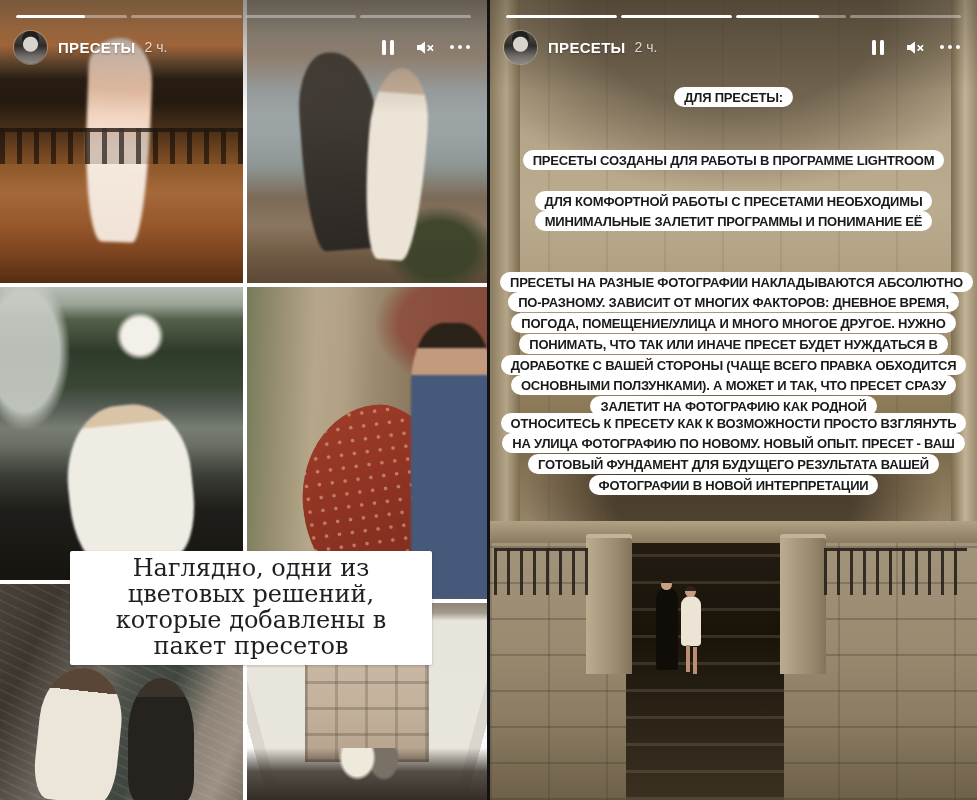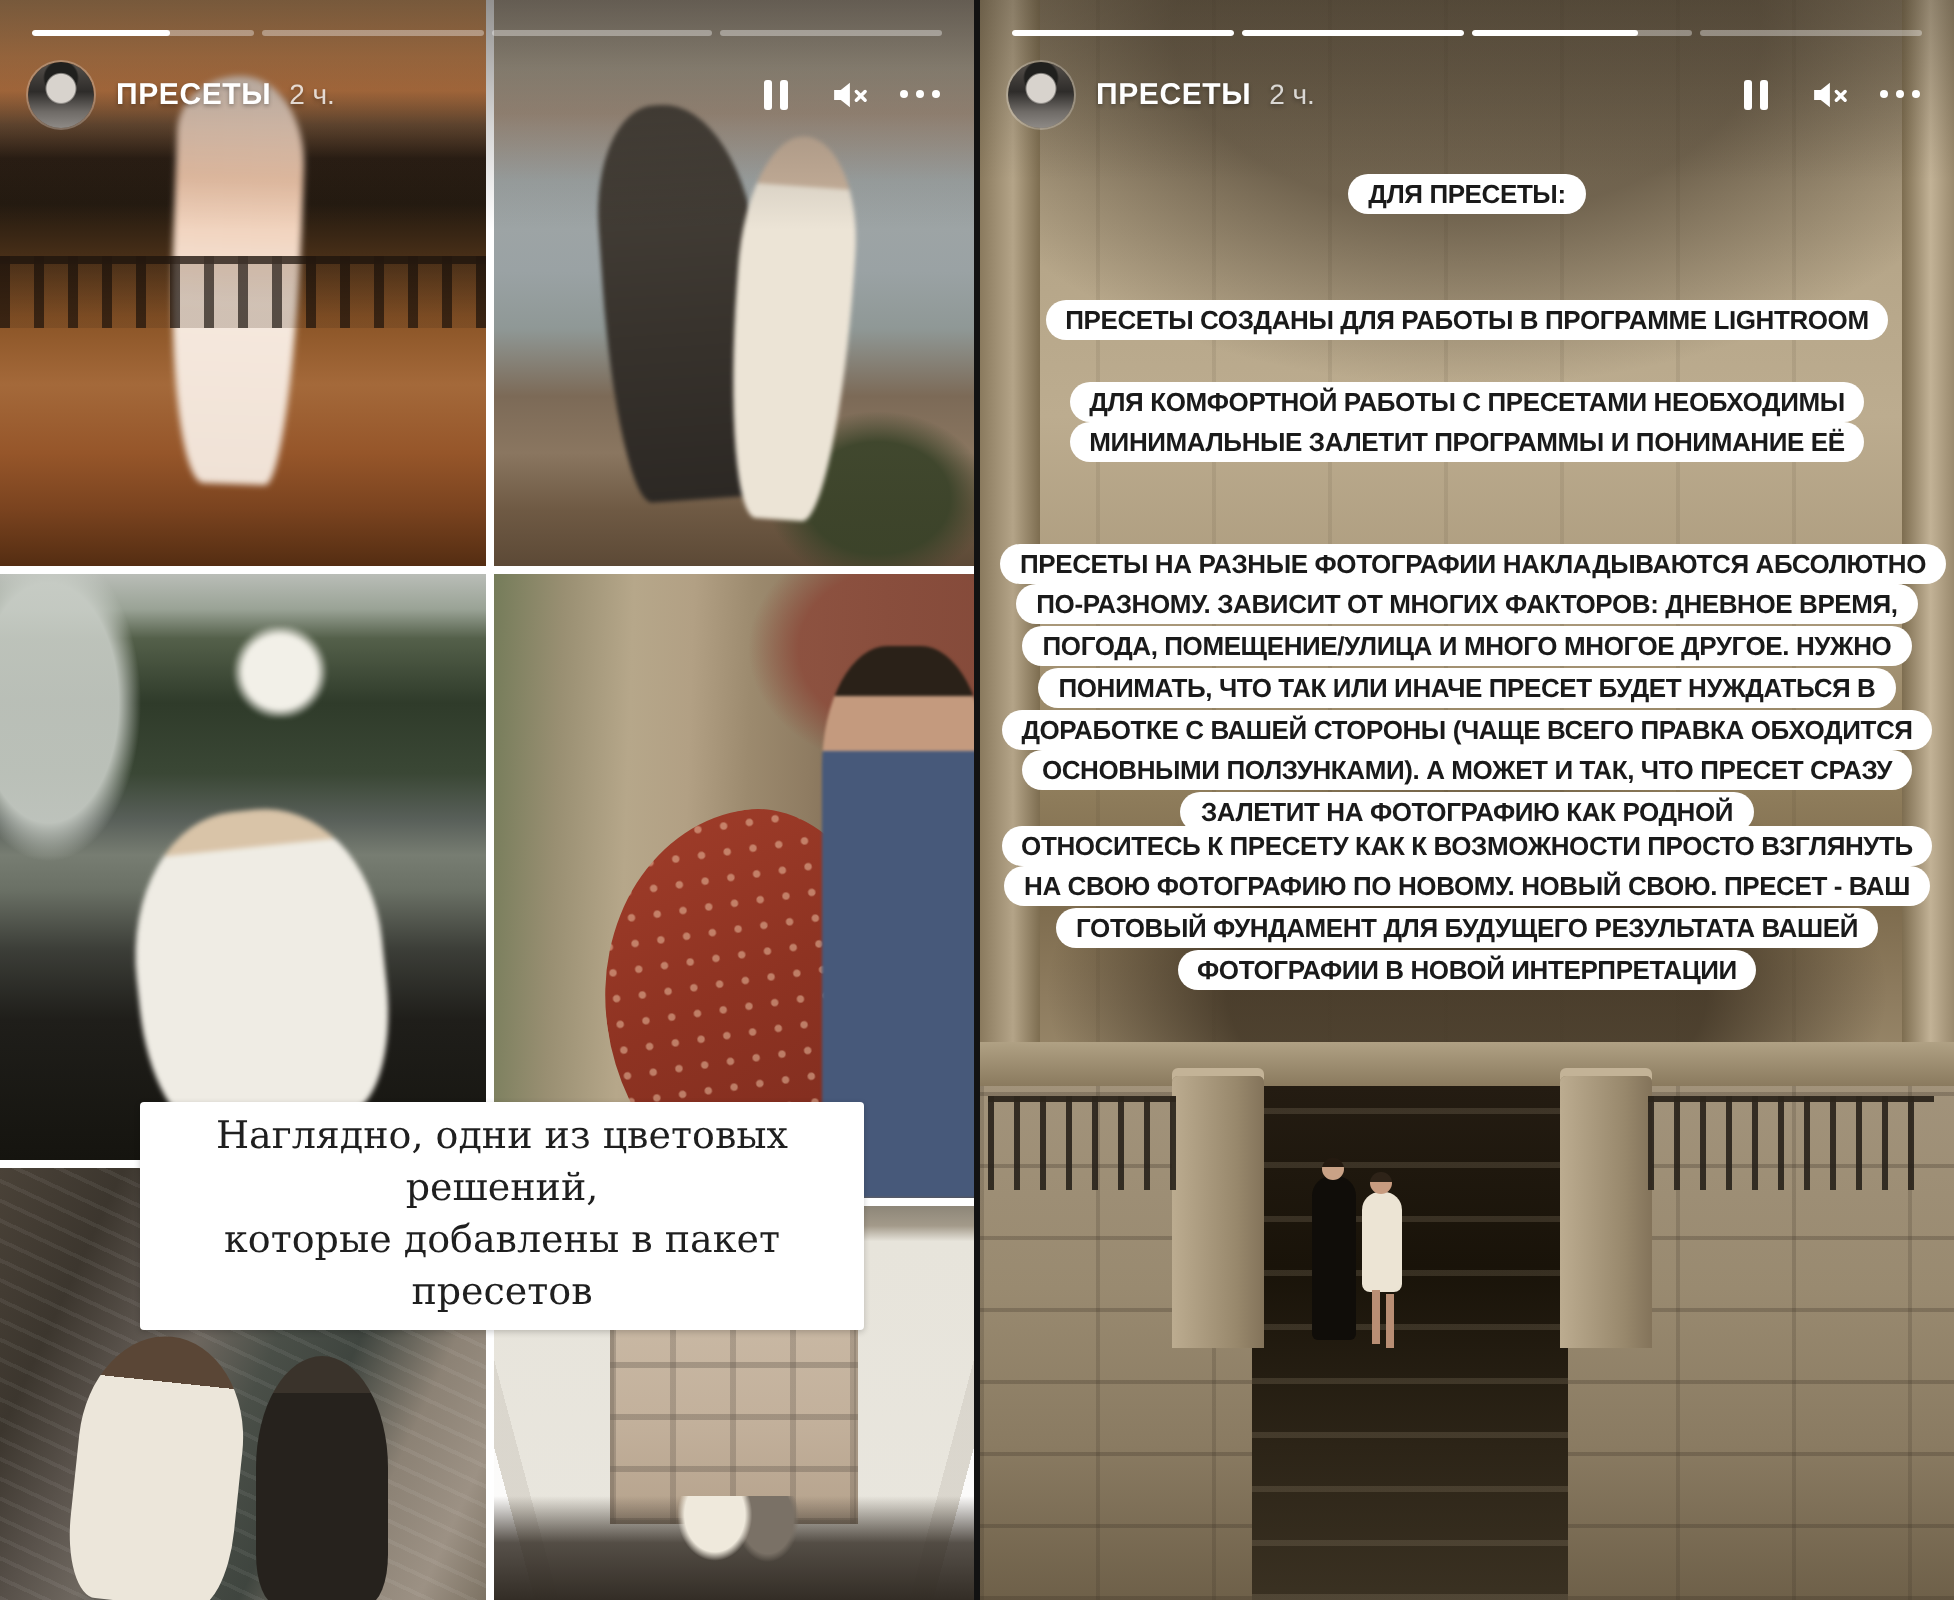--- a/index.html
+++ b/index.html
@@ -96,21 +96,21 @@
       linear-gradient(180deg,#cdbda9 0%,#c3b19c 60%,#b5a28c 100%);}
   .c6::after{left:0;right:0;bottom:0;height:52px;
     background:
       radial-gradient(ellipse 26px 32px at 46% 18%,#efe9dc 0 58%,rgba(239,233,220,0) 72%),
       radial-gradient(ellipse 22px 30px at 57% 22%,#7a7166 0 58%,rgba(122,113,102,0) 72%),
       linear-gradient(180deg,rgba(58,51,43,0) 0,rgba(58,51,43,.85) 45%,#332d26 100%);}
 
   
   .caption{position:absolute;left:70px;width:350px;top:551px;z-index:5;background:#fff;
     border-radius:2px;padding:4px 6px 6px;text-align:center;
-    font-family:"DejaVu Serif","Liberation Serif",serif;font-size:19px;line-height:26px;
+    font-family:"DejaVu Serif","Liberation Serif",serif;font-size:24px;line-height:26px;
     color:#1f1f1f;white-space:pre-line;box-shadow:0 1px 3px rgba(0,0,0,.2);}
 
   
   .arch{position:absolute;inset:0;background:
     repeating-linear-gradient(90deg,rgba(70,58,40,.10) 0 2px,transparent 2px 58px),
     radial-gradient(ellipse 420px 260px at 50% 2%,rgba(58,47,33,.55) 0 35%,rgba(58,47,33,0) 68%),
     radial-gradient(ellipse 300px 170px at 50% 62%,rgba(40,30,18,.65) 0 40%,rgba(40,30,18,0) 70%),
     linear-gradient(180deg,#9d8d72 0%,#b3a386 12%,#bcac8f 26%,#ab9a7c 38%,#93815f 48%,#7c6a4c 56%,
       #8d7b5e 62%,#a09072 70%,#ac9d82 80%,#a4957a 92%,#97876c 100%);}
   .col-side{position:absolute;top:0;width:30px;height:560px;
@@ -238,21 +238,21 @@
     <span class="pill">ПРЕСЕТЫ НА РАЗНЫЕ ФОТОГРАФИИ НАКЛАДЫВАЮТСЯ АБСОЛЮТНО
 ПО-РАЗНОМУ. ЗАВИСИТ ОТ МНОГИХ ФАКТОРОВ: ДНЕВНОЕ ВРЕМЯ,
 ПОГОДА, ПОМЕЩЕНИЕ/УЛИЦА И МНОГО МНОГОЕ ДРУГОЕ. НУЖНО
 ПОНИМАТЬ, ЧТО ТАК ИЛИ ИНАЧЕ ПРЕСЕТ БУДЕТ НУЖДАТЬСЯ В
 ДОРАБОТКЕ С ВАШЕЙ СТОРОНЫ (ЧАЩЕ ВСЕГО ПРАВКА ОБХОДИТСЯ
 ОСНОВНЫМИ ПОЛЗУНКАМИ). А МОЖЕТ И ТАК, ЧТО ПРЕСЕТ СРАЗУ
 ЗАЛЕТИТ НА ФОТОГРАФИЮ КАК РОДНОЙ</span>
   </div>
   <div class="pill-row" style="top:413px">
     <span class="pill">ОТНОСИТЕСЬ К ПРЕСЕТУ КАК К ВОЗМОЖНОСТИ ПРОСТО ВЗГЛЯНУТЬ
-НА СВОЮ ФОТОГРАФИЮ ПО НОВОМУ. НОВЫЙ СВОЮ. ПРЕСЕТ - ВАШ
+НА УЛИЦА ФОТОГРАФИЮ ПО НОВОМУ. НОВЫЙ ОПЫТ. ПРЕСЕТ - ВАШ
 ГОТОВЫЙ ФУНДАМЕНТ ДЛЯ БУДУЩЕГО РЕЗУЛЬТАТА ВАШЕЙ
 ФОТОГРАФИИ В НОВОЙ ИНТЕРПРЕТАЦИИ</span>
   </div>
 
   <div class="scrim" style="height:90px;background:linear-gradient(180deg,rgba(40,34,26,.30),rgba(40,34,26,0));"></div>
   <div class="progress">
       <div class="seg">
         <div class="fill" style="width: 100%;"></div>
       </div>
       <div class="seg">

